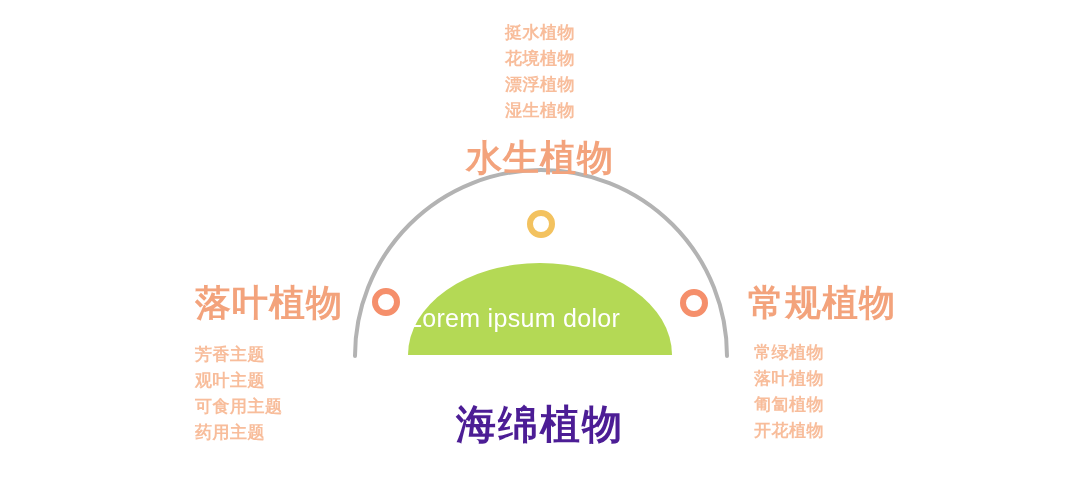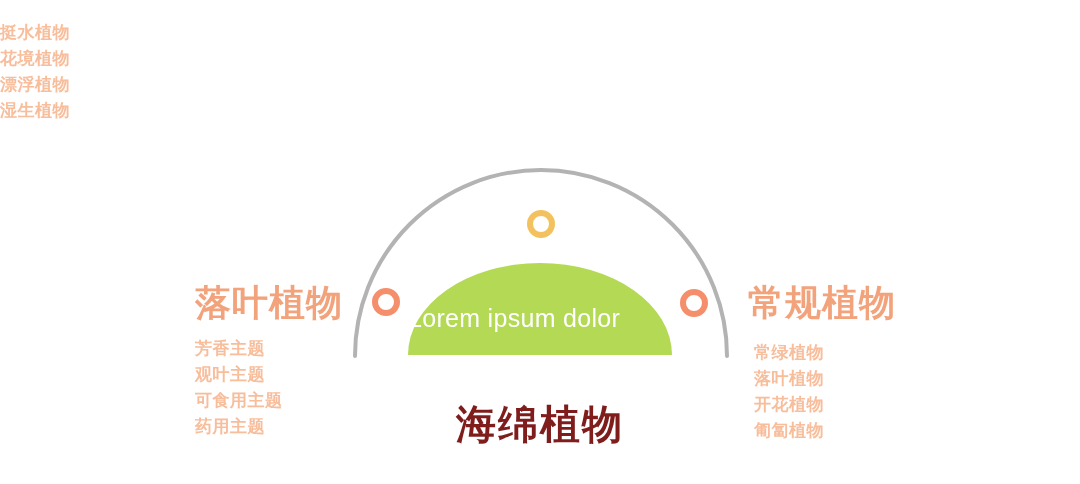--- a/index.html
+++ b/index.html
@@ -25,21 +25,21 @@
     height: 484px;
     pointer-events: none;
   }
 
   
   .top-cluster {
     position: absolute;
     left: 0;
     top: 20px;
     width: 1080px;
-    text-align: left;
+    text-align: center;
   }
   .sub-item {
     font-size: 17px;
     font-weight: bold;
     line-height: 26px;
     color: #f8bd9b;
     letter-spacing: 0.5px;
     white-space: nowrap;
   }
   .branch-title {
@@ -59,21 +59,21 @@
     position: absolute;
     left: 195px;
     top: 282px;
     width: 200px;
     text-align: left;
   }
   .left-cluster .branch-title {
     line-height: 42px;
   }
   .left-cluster .sub-list {
-    margin-top: 12px;
+    margin-top: 18px;
   }
 
   
   .right-cluster {
     position: absolute;
     left: 740px;
     top: 282px;
     width: 220px;
     text-align: left;
     margin-left: 8px;
@@ -101,21 +101,21 @@
 
   
   .main-title {
     position: absolute;
     left: 0;
     top: 400px;
     width: 1080px;
     text-align: center;
     font-size: 40px;
     font-weight: bold;
-    color: #7f1d1d;
+    color: #4c1d95;
     letter-spacing: 2px;
     line-height: 48px;
   }
 </style>
 </head>
 <body>
 
 <div id="stage">
 
   <svg class="arc-svg" viewBox="0 0 1080 484">
@@ -131,39 +131,40 @@
     <circle cx="694" cy="303" r="11" fill="#ffffff" stroke="#f58f6b" stroke-width="6"></circle>
   </svg>
 
   <div class="top-cluster">
     <div class="sub-list">
       <div class="sub-item">挺水植物</div>
       <div class="sub-item">花境植物</div>
       <div class="sub-item">漂浮植物</div>
       <div class="sub-item">湿生植物</div>
     </div>
+    <div class="branch-title">水生植物</div>
   </div>
 
   <div class="left-cluster">
     <div class="branch-title">落叶植物</div>
     <div class="sub-list">
       <div class="sub-item">芳香主题</div>
       <div class="sub-item">观叶主题</div>
       <div class="sub-item">可食用主题</div>
       <div class="sub-item">药用主题</div>
     </div>
   </div>
 
   <div class="right-cluster">
     <div class="branch-title">常规植物</div>
     <div class="sub-list">
       <div class="sub-item">常绿植物</div>
       <div class="sub-item">落叶植物</div>
+      <div class="sub-item">匍匐植物</div>
       <div class="sub-item">开花植物</div>
-      <div class="sub-item">匍匐植物</div>
     </div>
   </div>
 
   <div class="dome-label">Lorem ipsum dolor</div>
 
   <div class="main-title">海绵植物</div>
 
 </div>
 
 </body></html>

